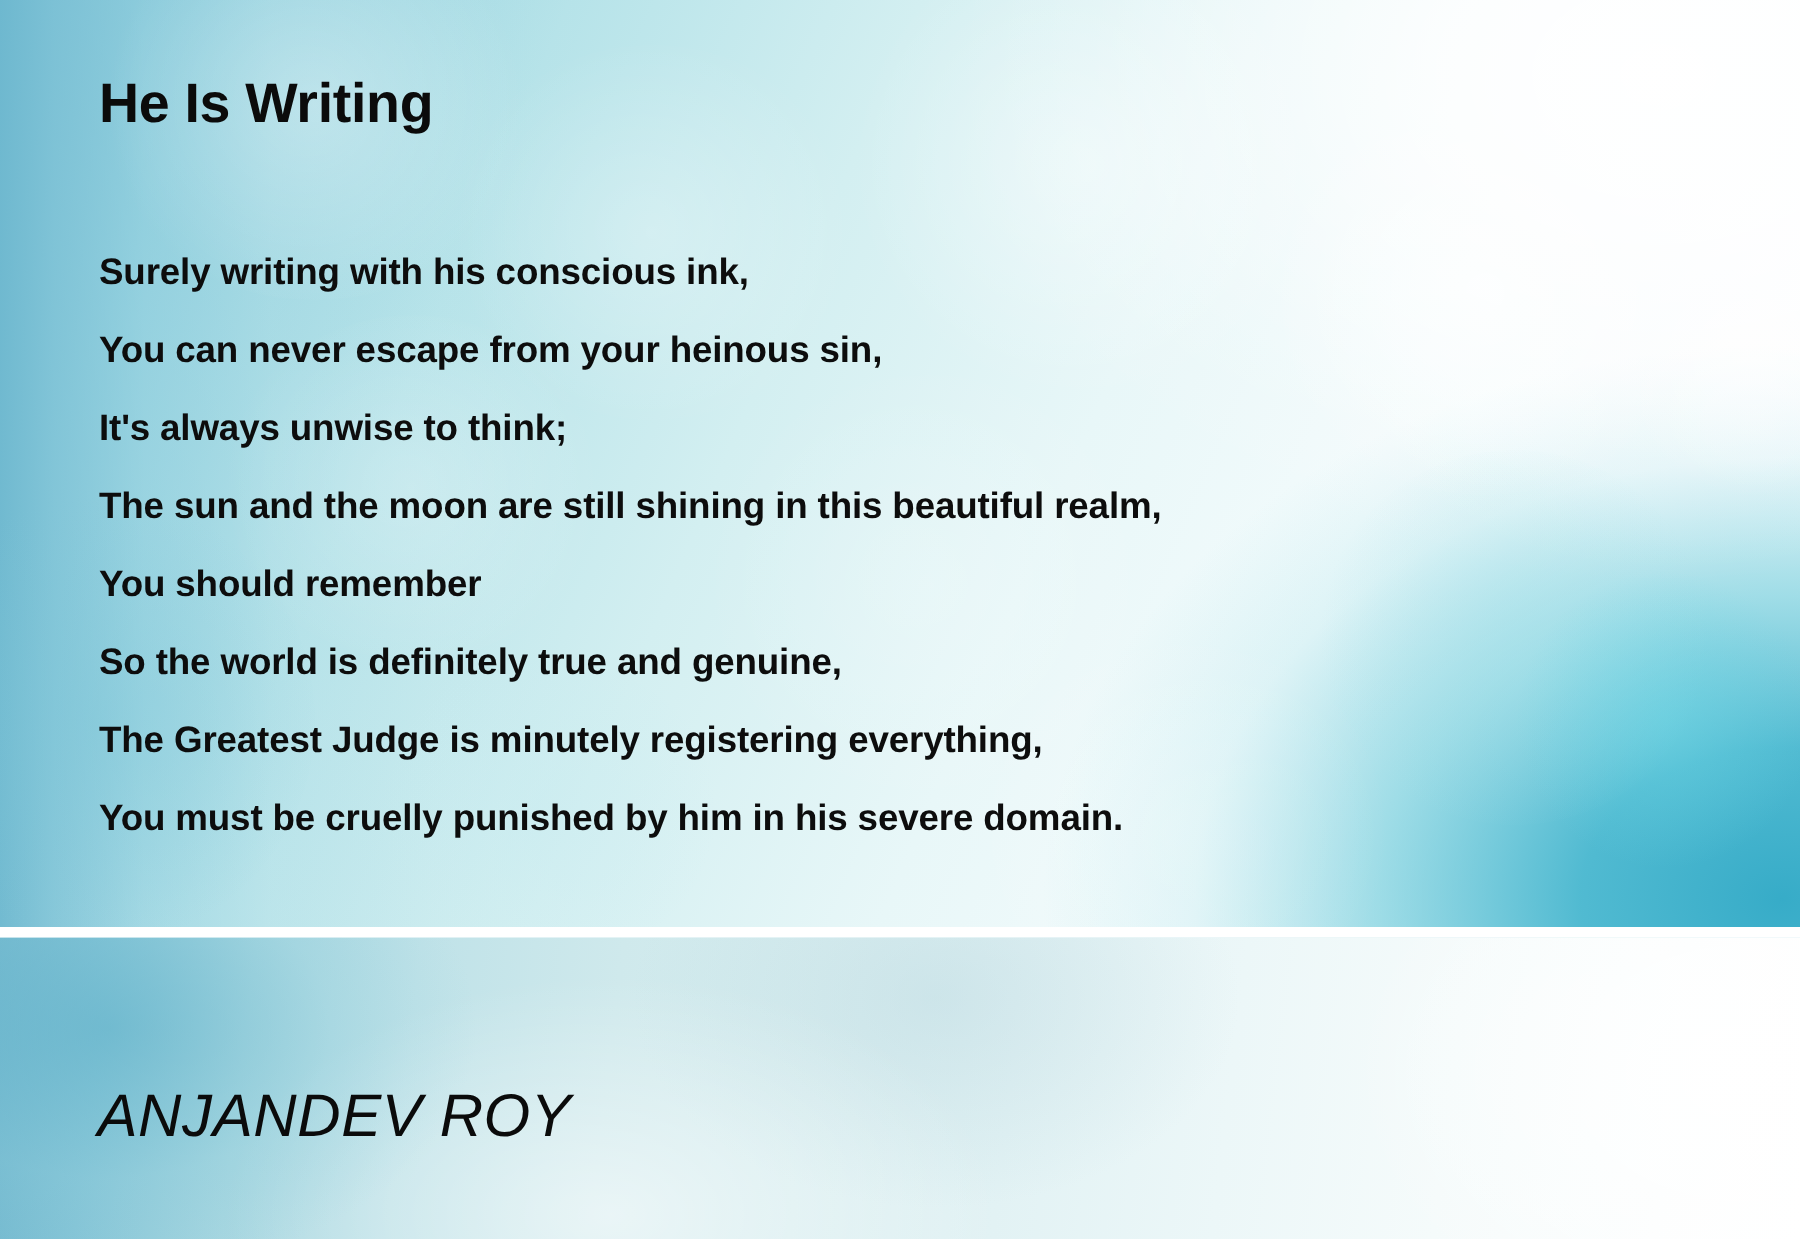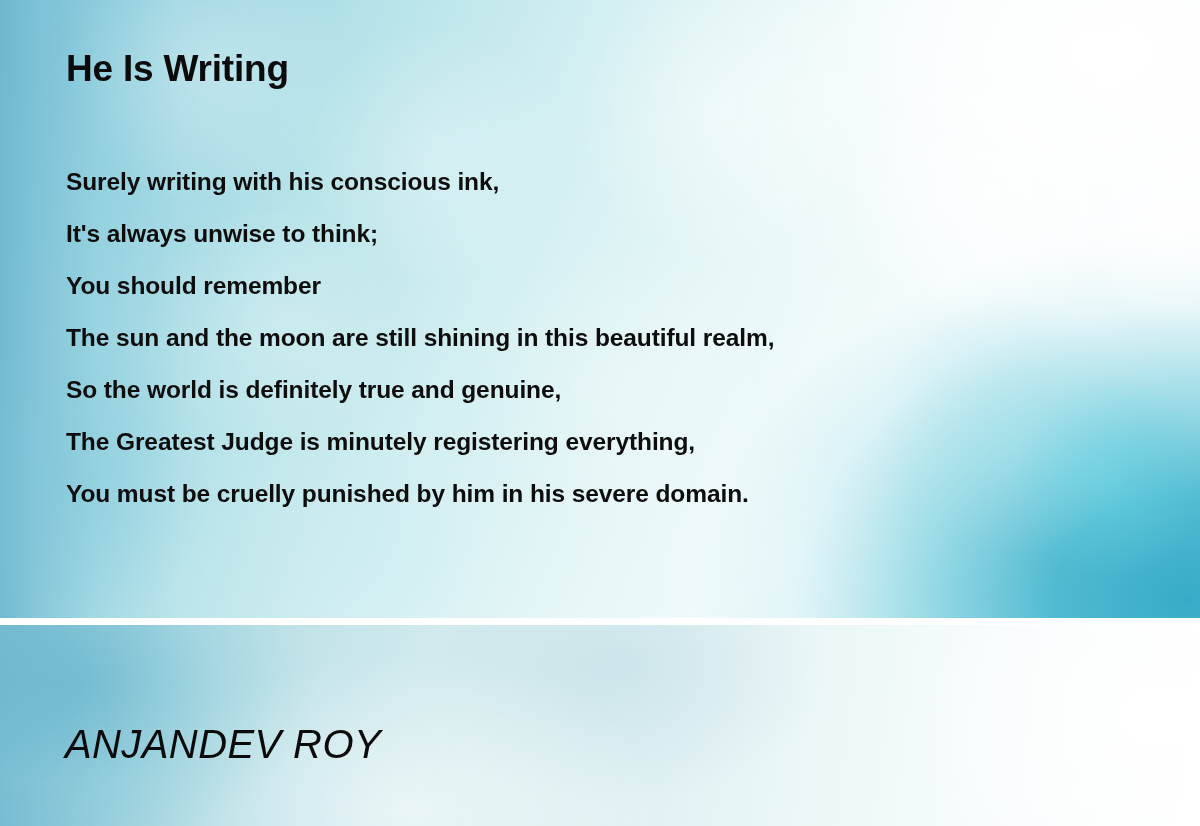--- a/index.html
+++ b/index.html
@@ -233,23 +233,24 @@
     <div class="blob b9"></div>
     <div class="blob b10"></div>
     <div class="blob b11"></div>
     <div class="blob b12"></div>
 
     <div class="poem-content">
       <h1 class="poem-title">He Is Writing</h1>
 
       <div class="poem-lines">
         <div class="poem-line">Surely writing with his conscious ink,</div>
+        <div class="poem-line">You can never escape from your heinous sin,</div>
         <div class="poem-line">It's always unwise to think;</div>
+        <div class="poem-line">The sun and the moon are still shining in this beautiful realm,</div>
         <div class="poem-line">You should remember</div>
-        <div class="poem-line">The sun and the moon are still shining in this beautiful realm,</div>
         <div class="poem-line">So the world is definitely true and genuine,</div>
         <div class="poem-line">The Greatest Judge is minutely registering everything,</div>
         <div class="poem-line">You must be cruelly punished by him in his severe domain.</div>
       </div>
     </div>
   </div>
 
   <div class="author-panel">
     <div class="bg-base2"></div>
     <div class="bg-wash2"></div>

